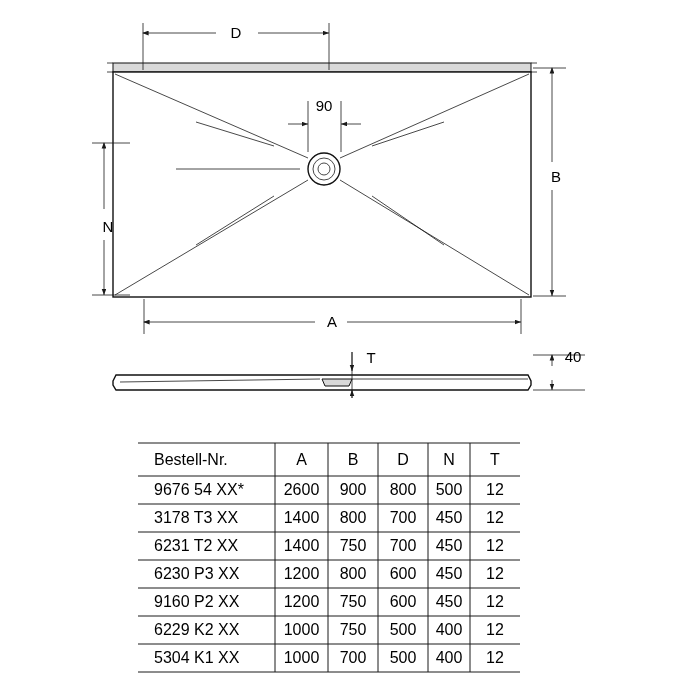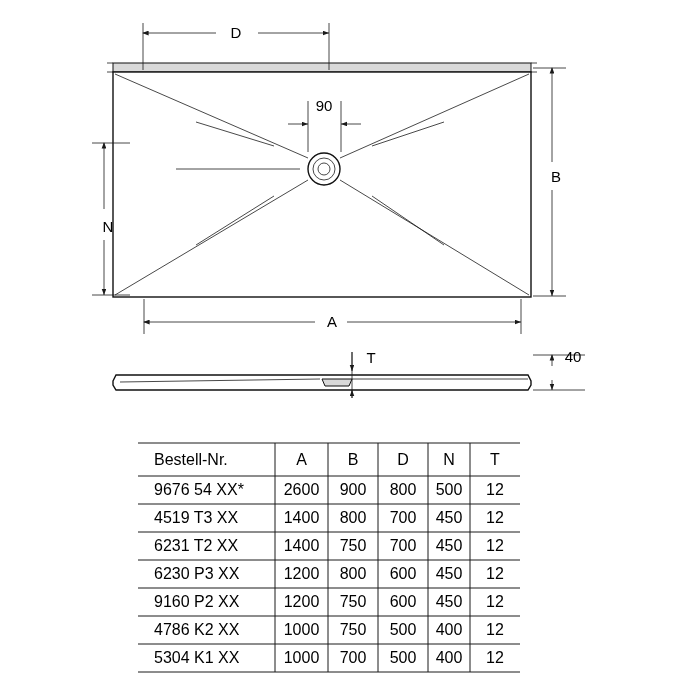--- a/index.html
+++ b/index.html
@@ -194,21 +194,21 @@
       <div class="cell" style="position: absolute; left: 328px; top: 443px; width: 50px; height: 33px; display: flex; align-items: center; justify-content: center; font-size: 16px; font-family: &quot;Liberation Sans&quot;, sans-serif; color: rgb(0, 0, 0);">B</div>
       <div class="cell" style="position: absolute; left: 378px; top: 443px; width: 50px; height: 33px; display: flex; align-items: center; justify-content: center; font-size: 16px; font-family: &quot;Liberation Sans&quot;, sans-serif; color: rgb(0, 0, 0);">D</div>
       <div class="cell" style="position: absolute; left: 428px; top: 443px; width: 42px; height: 33px; display: flex; align-items: center; justify-content: center; font-size: 16px; font-family: &quot;Liberation Sans&quot;, sans-serif; color: rgb(0, 0, 0);">N</div>
       <div class="cell" style="position: absolute; left: 470px; top: 443px; width: 50px; height: 33px; display: flex; align-items: center; justify-content: center; font-size: 16px; font-family: &quot;Liberation Sans&quot;, sans-serif; color: rgb(0, 0, 0);">T</div>
       <div class="cell" style="position: absolute; left: 146px; top: 476px; width: 129px; height: 28px; display: flex; align-items: center; justify-content: flex-start; font-size: 16px; font-family: &quot;Liberation Sans&quot;, sans-serif; color: rgb(0, 0, 0); padding-left: 8px;">9676 54 XX*</div>
       <div class="cell" style="position: absolute; left: 275px; top: 476px; width: 53px; height: 28px; display: flex; align-items: center; justify-content: center; font-size: 16px; font-family: &quot;Liberation Sans&quot;, sans-serif; color: rgb(0, 0, 0);">2600</div>
       <div class="cell" style="position: absolute; left: 328px; top: 476px; width: 50px; height: 28px; display: flex; align-items: center; justify-content: center; font-size: 16px; font-family: &quot;Liberation Sans&quot;, sans-serif; color: rgb(0, 0, 0);">900</div>
       <div class="cell" style="position: absolute; left: 378px; top: 476px; width: 50px; height: 28px; display: flex; align-items: center; justify-content: center; font-size: 16px; font-family: &quot;Liberation Sans&quot;, sans-serif; color: rgb(0, 0, 0);">800</div>
       <div class="cell" style="position: absolute; left: 428px; top: 476px; width: 42px; height: 28px; display: flex; align-items: center; justify-content: center; font-size: 16px; font-family: &quot;Liberation Sans&quot;, sans-serif; color: rgb(0, 0, 0);">500</div>
       <div class="cell" style="position: absolute; left: 470px; top: 476px; width: 50px; height: 28px; display: flex; align-items: center; justify-content: center; font-size: 16px; font-family: &quot;Liberation Sans&quot;, sans-serif; color: rgb(0, 0, 0);">12</div>
-      <div class="cell" style="position: absolute; left: 146px; top: 504px; width: 129px; height: 28px; display: flex; align-items: center; justify-content: flex-start; font-size: 16px; font-family: &quot;Liberation Sans&quot;, sans-serif; color: rgb(0, 0, 0); padding-left: 8px;">4519 T3 XX</div>
+      <div class="cell" style="position: absolute; left: 146px; top: 504px; width: 129px; height: 28px; display: flex; align-items: center; justify-content: flex-start; font-size: 16px; font-family: &quot;Liberation Sans&quot;, sans-serif; color: rgb(0, 0, 0); padding-left: 8px;">3178 T3 XX</div>
       <div class="cell" style="position: absolute; left: 275px; top: 504px; width: 53px; height: 28px; display: flex; align-items: center; justify-content: center; font-size: 16px; font-family: &quot;Liberation Sans&quot;, sans-serif; color: rgb(0, 0, 0);">1400</div>
       <div class="cell" style="position: absolute; left: 328px; top: 504px; width: 50px; height: 28px; display: flex; align-items: center; justify-content: center; font-size: 16px; font-family: &quot;Liberation Sans&quot;, sans-serif; color: rgb(0, 0, 0);">800</div>
       <div class="cell" style="position: absolute; left: 378px; top: 504px; width: 50px; height: 28px; display: flex; align-items: center; justify-content: center; font-size: 16px; font-family: &quot;Liberation Sans&quot;, sans-serif; color: rgb(0, 0, 0);">700</div>
       <div class="cell" style="position: absolute; left: 428px; top: 504px; width: 42px; height: 28px; display: flex; align-items: center; justify-content: center; font-size: 16px; font-family: &quot;Liberation Sans&quot;, sans-serif; color: rgb(0, 0, 0);">450</div>
       <div class="cell" style="position: absolute; left: 470px; top: 504px; width: 50px; height: 28px; display: flex; align-items: center; justify-content: center; font-size: 16px; font-family: &quot;Liberation Sans&quot;, sans-serif; color: rgb(0, 0, 0);">12</div>
       <div class="cell" style="position: absolute; left: 146px; top: 532px; width: 129px; height: 28px; display: flex; align-items: center; justify-content: flex-start; font-size: 16px; font-family: &quot;Liberation Sans&quot;, sans-serif; color: rgb(0, 0, 0); padding-left: 8px;">6231 T2 XX</div>
       <div class="cell" style="position: absolute; left: 275px; top: 532px; width: 53px; height: 28px; display: flex; align-items: center; justify-content: center; font-size: 16px; font-family: &quot;Liberation Sans&quot;, sans-serif; color: rgb(0, 0, 0);">1400</div>
       <div class="cell" style="position: absolute; left: 328px; top: 532px; width: 50px; height: 28px; display: flex; align-items: center; justify-content: center; font-size: 16px; font-family: &quot;Liberation Sans&quot;, sans-serif; color: rgb(0, 0, 0);">750</div>
       <div class="cell" style="position: absolute; left: 378px; top: 532px; width: 50px; height: 28px; display: flex; align-items: center; justify-content: center; font-size: 16px; font-family: &quot;Liberation Sans&quot;, sans-serif; color: rgb(0, 0, 0);">700</div>
       <div class="cell" style="position: absolute; left: 428px; top: 532px; width: 42px; height: 28px; display: flex; align-items: center; justify-content: center; font-size: 16px; font-family: &quot;Liberation Sans&quot;, sans-serif; color: rgb(0, 0, 0);">450</div>
@@ -218,21 +218,21 @@
       <div class="cell" style="position: absolute; left: 328px; top: 560px; width: 50px; height: 28px; display: flex; align-items: center; justify-content: center; font-size: 16px; font-family: &quot;Liberation Sans&quot;, sans-serif; color: rgb(0, 0, 0);">800</div>
       <div class="cell" style="position: absolute; left: 378px; top: 560px; width: 50px; height: 28px; display: flex; align-items: center; justify-content: center; font-size: 16px; font-family: &quot;Liberation Sans&quot;, sans-serif; color: rgb(0, 0, 0);">600</div>
       <div class="cell" style="position: absolute; left: 428px; top: 560px; width: 42px; height: 28px; display: flex; align-items: center; justify-content: center; font-size: 16px; font-family: &quot;Liberation Sans&quot;, sans-serif; color: rgb(0, 0, 0);">450</div>
       <div class="cell" style="position: absolute; left: 470px; top: 560px; width: 50px; height: 28px; display: flex; align-items: center; justify-content: center; font-size: 16px; font-family: &quot;Liberation Sans&quot;, sans-serif; color: rgb(0, 0, 0);">12</div>
       <div class="cell" style="position: absolute; left: 146px; top: 588px; width: 129px; height: 28px; display: flex; align-items: center; justify-content: flex-start; font-size: 16px; font-family: &quot;Liberation Sans&quot;, sans-serif; color: rgb(0, 0, 0); padding-left: 8px;">9160 P2 XX</div>
       <div class="cell" style="position: absolute; left: 275px; top: 588px; width: 53px; height: 28px; display: flex; align-items: center; justify-content: center; font-size: 16px; font-family: &quot;Liberation Sans&quot;, sans-serif; color: rgb(0, 0, 0);">1200</div>
       <div class="cell" style="position: absolute; left: 328px; top: 588px; width: 50px; height: 28px; display: flex; align-items: center; justify-content: center; font-size: 16px; font-family: &quot;Liberation Sans&quot;, sans-serif; color: rgb(0, 0, 0);">750</div>
       <div class="cell" style="position: absolute; left: 378px; top: 588px; width: 50px; height: 28px; display: flex; align-items: center; justify-content: center; font-size: 16px; font-family: &quot;Liberation Sans&quot;, sans-serif; color: rgb(0, 0, 0);">600</div>
       <div class="cell" style="position: absolute; left: 428px; top: 588px; width: 42px; height: 28px; display: flex; align-items: center; justify-content: center; font-size: 16px; font-family: &quot;Liberation Sans&quot;, sans-serif; color: rgb(0, 0, 0);">450</div>
       <div class="cell" style="position: absolute; left: 470px; top: 588px; width: 50px; height: 28px; display: flex; align-items: center; justify-content: center; font-size: 16px; font-family: &quot;Liberation Sans&quot;, sans-serif; color: rgb(0, 0, 0);">12</div>
-      <div class="cell" style="position: absolute; left: 146px; top: 616px; width: 129px; height: 28px; display: flex; align-items: center; justify-content: flex-start; font-size: 16px; font-family: &quot;Liberation Sans&quot;, sans-serif; color: rgb(0, 0, 0); padding-left: 8px;">4786 K2 XX</div>
+      <div class="cell" style="position: absolute; left: 146px; top: 616px; width: 129px; height: 28px; display: flex; align-items: center; justify-content: flex-start; font-size: 16px; font-family: &quot;Liberation Sans&quot;, sans-serif; color: rgb(0, 0, 0); padding-left: 8px;">6229 K2 XX</div>
       <div class="cell" style="position: absolute; left: 275px; top: 616px; width: 53px; height: 28px; display: flex; align-items: center; justify-content: center; font-size: 16px; font-family: &quot;Liberation Sans&quot;, sans-serif; color: rgb(0, 0, 0);">1000</div>
       <div class="cell" style="position: absolute; left: 328px; top: 616px; width: 50px; height: 28px; display: flex; align-items: center; justify-content: center; font-size: 16px; font-family: &quot;Liberation Sans&quot;, sans-serif; color: rgb(0, 0, 0);">750</div>
       <div class="cell" style="position: absolute; left: 378px; top: 616px; width: 50px; height: 28px; display: flex; align-items: center; justify-content: center; font-size: 16px; font-family: &quot;Liberation Sans&quot;, sans-serif; color: rgb(0, 0, 0);">500</div>
       <div class="cell" style="position: absolute; left: 428px; top: 616px; width: 42px; height: 28px; display: flex; align-items: center; justify-content: center; font-size: 16px; font-family: &quot;Liberation Sans&quot;, sans-serif; color: rgb(0, 0, 0);">400</div>
       <div class="cell" style="position: absolute; left: 470px; top: 616px; width: 50px; height: 28px; display: flex; align-items: center; justify-content: center; font-size: 16px; font-family: &quot;Liberation Sans&quot;, sans-serif; color: rgb(0, 0, 0);">12</div>
       <div class="cell" style="position: absolute; left: 146px; top: 644px; width: 129px; height: 28px; display: flex; align-items: center; justify-content: flex-start; font-size: 16px; font-family: &quot;Liberation Sans&quot;, sans-serif; color: rgb(0, 0, 0); padding-left: 8px;">5304 K1 XX</div>
       <div class="cell" style="position: absolute; left: 275px; top: 644px; width: 53px; height: 28px; display: flex; align-items: center; justify-content: center; font-size: 16px; font-family: &quot;Liberation Sans&quot;, sans-serif; color: rgb(0, 0, 0);">1000</div>
       <div class="cell" style="position: absolute; left: 328px; top: 644px; width: 50px; height: 28px; display: flex; align-items: center; justify-content: center; font-size: 16px; font-family: &quot;Liberation Sans&quot;, sans-serif; color: rgb(0, 0, 0);">700</div>
       <div class="cell" style="position: absolute; left: 378px; top: 644px; width: 50px; height: 28px; display: flex; align-items: center; justify-content: center; font-size: 16px; font-family: &quot;Liberation Sans&quot;, sans-serif; color: rgb(0, 0, 0);">500</div>
       <div class="cell" style="position: absolute; left: 428px; top: 644px; width: 42px; height: 28px; display: flex; align-items: center; justify-content: center; font-size: 16px; font-family: &quot;Liberation Sans&quot;, sans-serif; color: rgb(0, 0, 0);">400</div>

